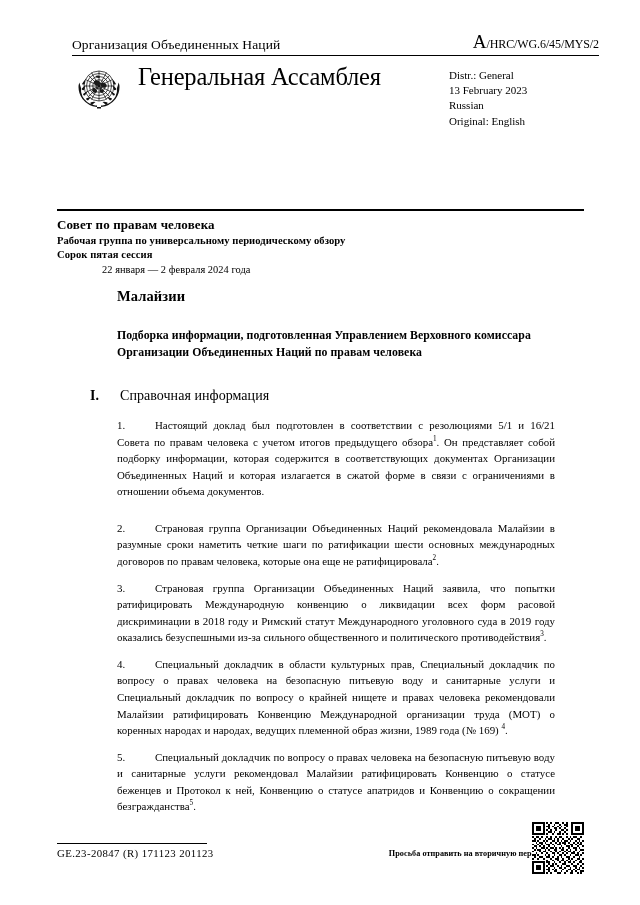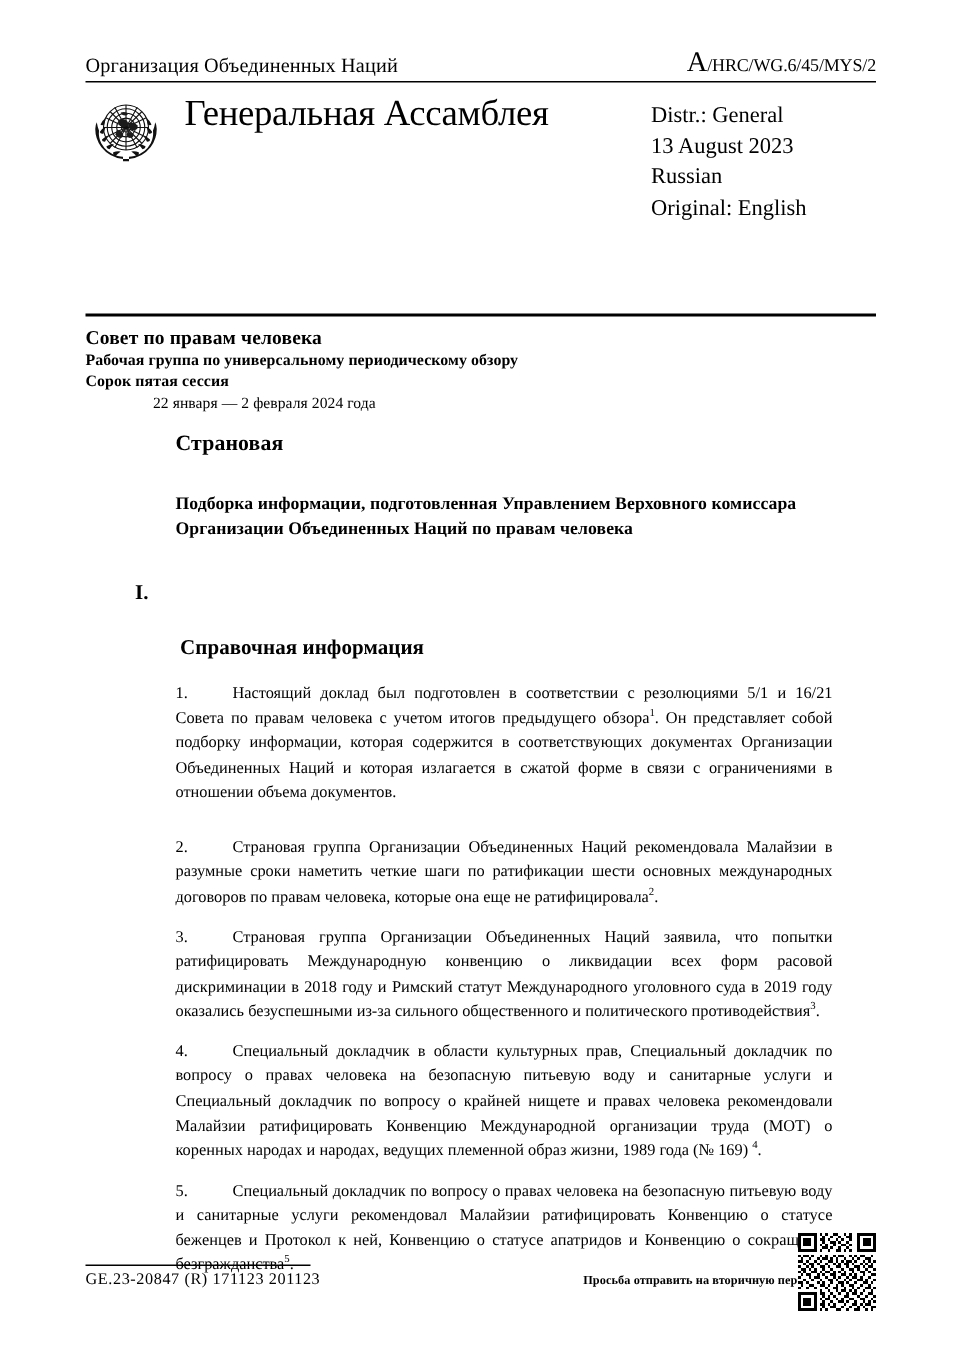--- a/index.html
+++ b/index.html
@@ -20,21 +20,21 @@
     position: relative;
     width: 640px;
     height: 905px;
     background: #ffffff;
     box-sizing: border-box;
   }
 
   
   .masthead {
     position: absolute;
-    left: 57px;
+    left: 72px;
     top: 32px;
     width: 527px;
   }
   .masthead-top {
     display: flex;
     align-items: flex-end;
     justify-content: space-between;
     padding-bottom: 2px;
   }
   .org-name {
@@ -91,21 +91,21 @@
     letter-spacing: -0.2px;
     white-space: nowrap;
   }
   .distr-cell {
     flex: 0 0 150px;
     width: 150px;
     padding-top: 6px;
     padding-left: 4px;
   }
   .distr-line {
-    font-size: 15px;
+    font-size: 11px;
     line-height: 1.38;
     white-space: nowrap;
   }
 
   
   .rule-thick {
     position: absolute;
     left: 57px;
     top: 209px;
     width: 527px;
@@ -179,25 +179,24 @@
   .section-num {
     flex: 0 0 30px;
     width: 30px;
     font-weight: bold;
     font-size: 14px;
     line-height: 1.3;
     margin-left: -27px;
   }
   .section-title {
     flex: 1 1 auto;
-    font-weight: bold;
+    font-weight: normal;
     font-size: 14px;
     line-height: 1.3;
     letter-spacing: 0.05px;
-    margin-top: 37px;
   }
 
   .para {
     position: relative;
     font-size: 10.9px;
     line-height: 1.52;
     text-align: justify;
     text-justify: inter-word;
     margin: 0 0 10px 0;
   }
@@ -313,39 +312,39 @@
           </g>
         </svg>
       </div>
 
       <div class="ga-cell">
         <div class="ga-title">Генеральная Ассамблея</div>
       </div>
 
       <div class="distr-cell">
         <div class="distr-line">Distr.: General</div>
-        <div class="distr-line">13 August 2023</div>
+        <div class="distr-line">13 February 2023</div>
         <div class="distr-line">Russian</div>
         <div class="distr-line">Original: English</div>
       </div>
     </div>
   </div>
 
   <hr class="rule-thick">
 
   <div class="session-block">
     <div class="session-l1">Совет по правам человека</div>
     <div class="session-l2">Рабочая группа по универсальному периодическому обзору</div>
     <div class="session-l3">Сорок пятая сессия</div>
     <div class="session-l4">22 января — 2 февраля 2024 года</div>
   </div>
 
   <div class="content">
 
-    <div class="country-title">Страновая</div>
+    <div class="country-title">Малайзии</div>
 
     <div class="doc-title">Подборка информации, подготовленная Управлением Верховного комиссара Организации Объединенных Наций по правам человека</div>
 
     <div class="section-head">
       <div class="section-num">I.</div>
       <div class="section-title">Справочная информация</div>
     </div>
 
     <p class="para gap-after-p1">
       <span class="pnum">1.</span><span>Настоящий доклад был подготовлен в соответствии с резолюциями 5/1 и 16/21 Совета по правам человека с учетом итогов предыдущего обзора</span><sup>1</sup><span>. Он представляет собой подборку информации, которая содержится в соответствующих документах Организации Объединенных Наций и которая излагается в сжатой форме в связи с ограничениями в отношении объема документов.</span>

